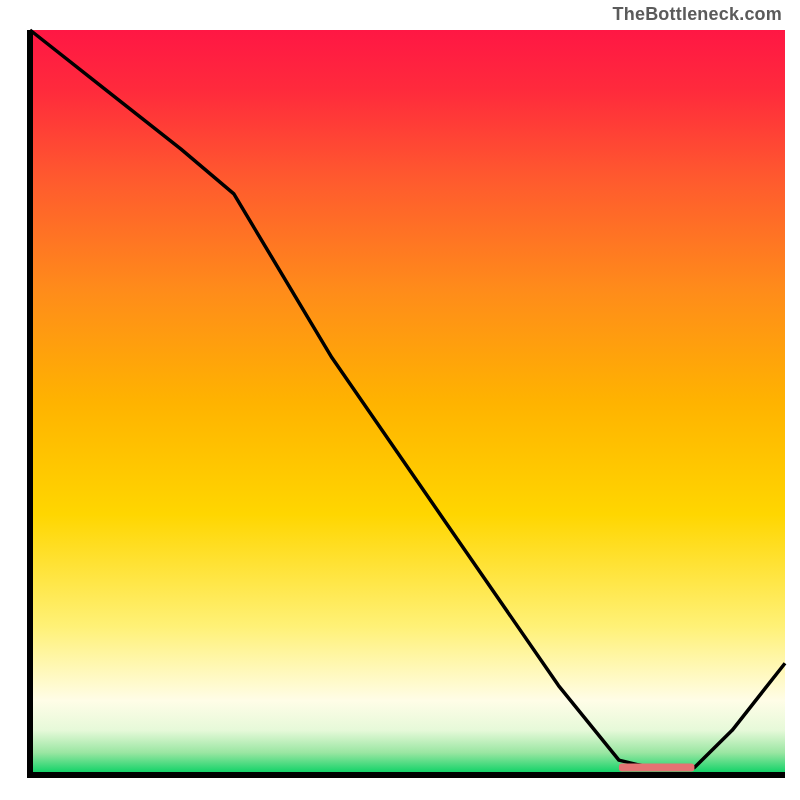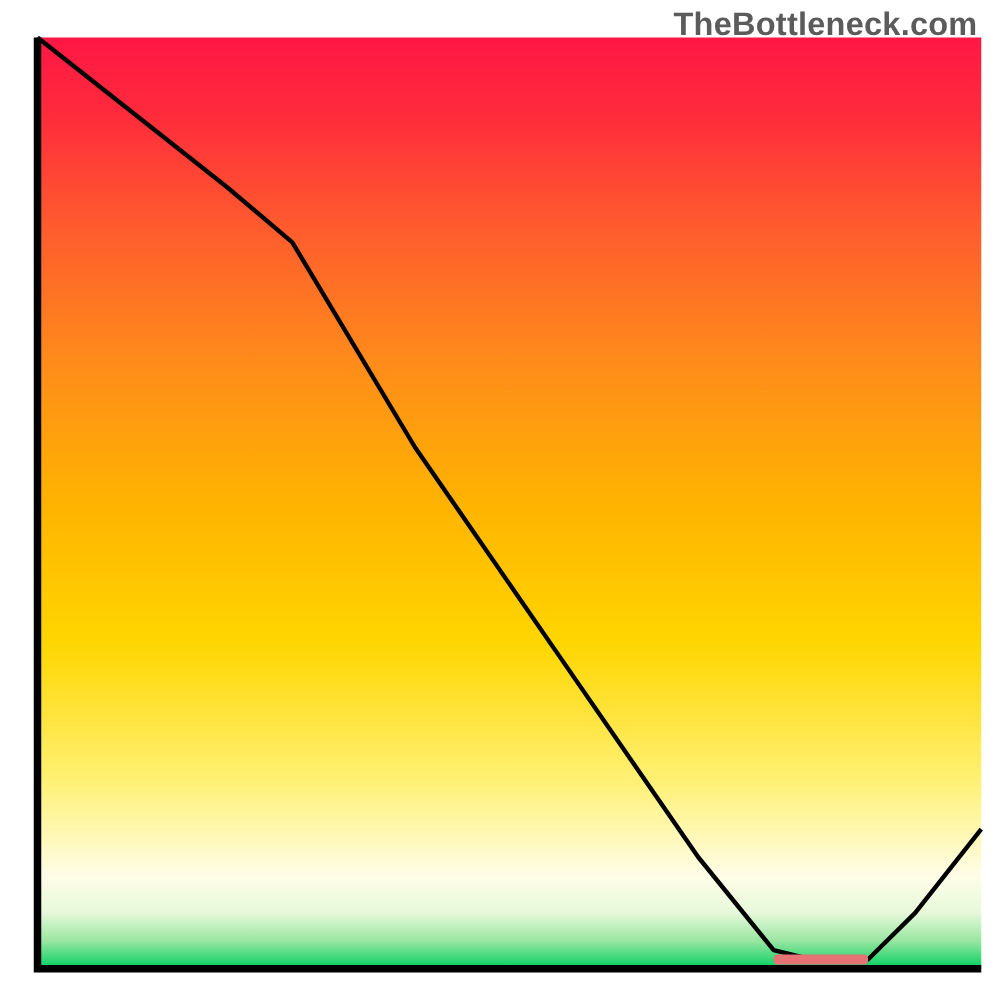--- a/index.html
+++ b/index.html
@@ -12,21 +12,21 @@
   }
   .stage {
     position: relative;
     width: 800px;
     height: 800px;
   }
   .watermark {
     position: absolute;
     top: 4px;
     right: 18px;
-    font-size: 26px;
+    font-size: 18px;
     font-weight: 600;
     color: #5b5b5b;
     letter-spacing: 0.2px;
   }
   svg.plot {
     position: absolute;
     left: 0;
     top: 0;
   }
 </style>

